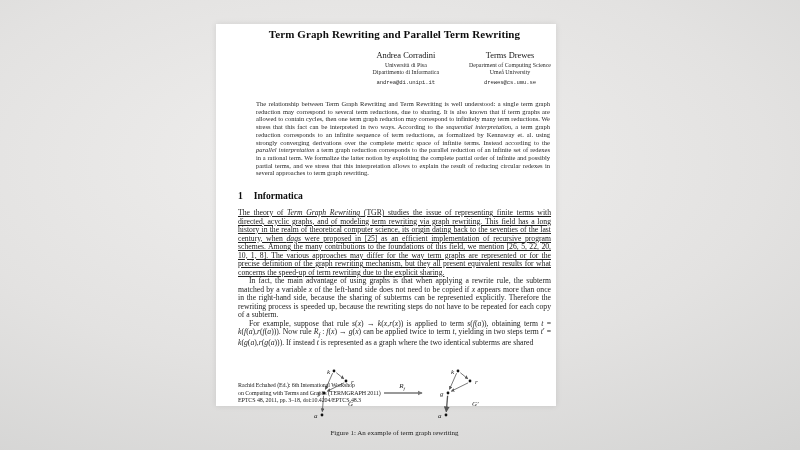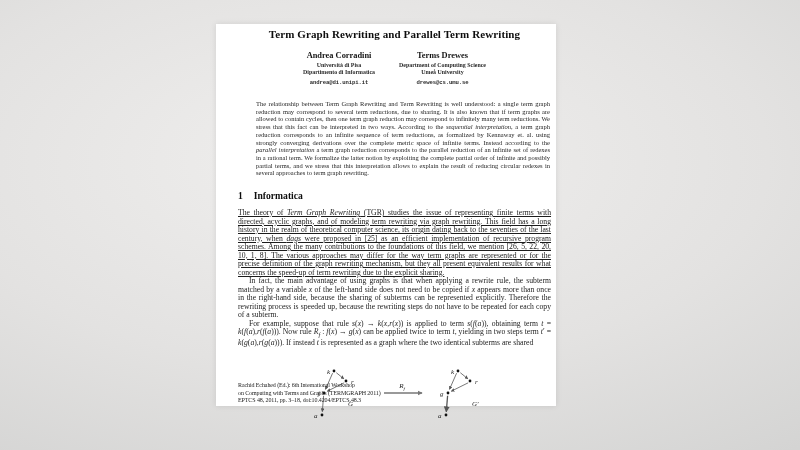--- a/index.html
+++ b/index.html
@@ -14,21 +14,21 @@
     position:absolute; left:216px; top:0; width:340px; height:382px;
     background:#ffffff;
     box-shadow: 0 0 6px rgba(0,0,0,0.10);
     margin-top: 24px;
   }
   .content { padding:4px 5px 0 22px; }
   .title {
     margin:0; text-align:center;
     font-size:11px; font-weight:bold; letter-spacing:0.1px; color:#0d0d0d;
   }
-  .authors { display:flex; justify-content:center; gap:24px; margin-top:11px;font-weight:bold; }
+  .authors { display:flex; justify-content:flex-end; gap:30px; margin-top:11px; }
   .author { text-align:center; }
   .author-name { font-size:8.4px; color:#141414; }
   .author-affil { font-size:5.9px; line-height:7px; margin-top:2px; color:#2a2a2a; }
   .author-email {
     font-size:5.6px; margin-top:3px; letter-spacing:-0.1px;
     font-family:"Liberation Mono", monospace; color:#2a2a2a;
   }
   .abstract {
     margin:14px 1px 0 18px;
     font-size:6.5px; line-height:7.7px; text-align:justify; color:#1f1f1f;
@@ -134,20 +134,21 @@
         <g font-size="7">
           <text x="156" y="11.5" text-anchor="end">k</text>
           <text x="177" y="21.5">r</text>
           <text x="145.5" y="33.5" text-anchor="end">g</text>
           <text x="143.5" y="55.5" text-anchor="end">a</text>
           <text x="174" y="44">G′</text>
         </g>
       </svg>
     </div>
 
+    <div class="figure-caption">Figure 1: An example of term graph rewriting</div>
   </div>
 
   <div class="footer">
     <div>Rachid Echahed (Ed.): 6th International Workshop</div>
     <div>on Computing with Terms and Graphs (TERMGRAPH 2011)</div>
     <div>EPTCS 48, 2011, pp. 3–18, doi:10.4204/EPTCS.48.3</div>
   </div>
 </div>
 
 </body></html>

